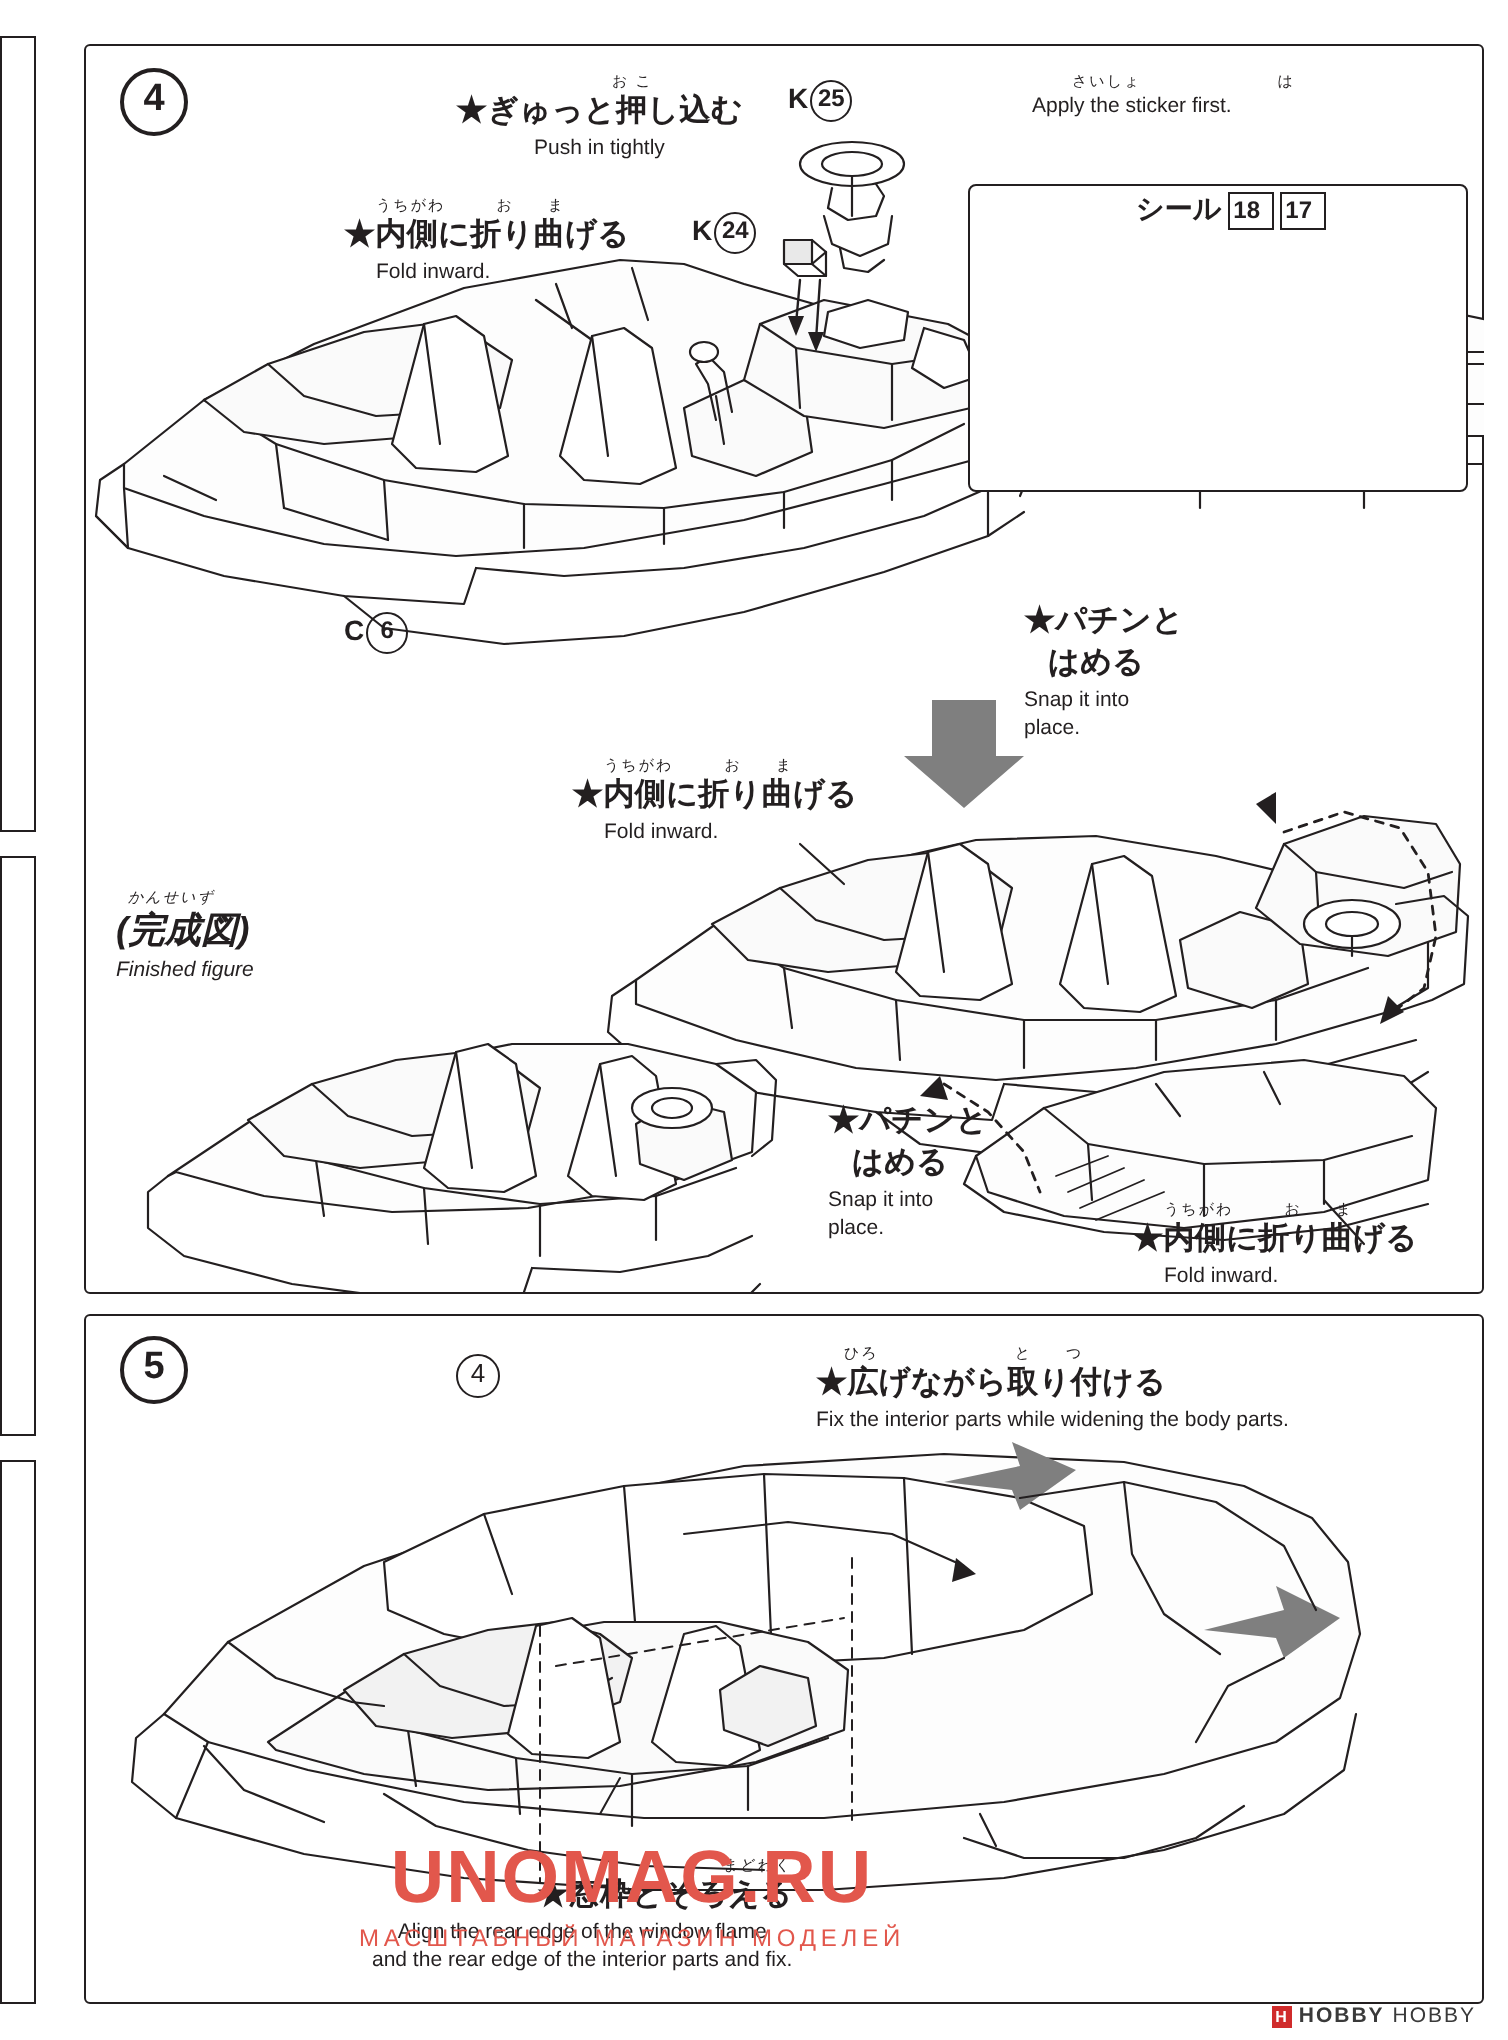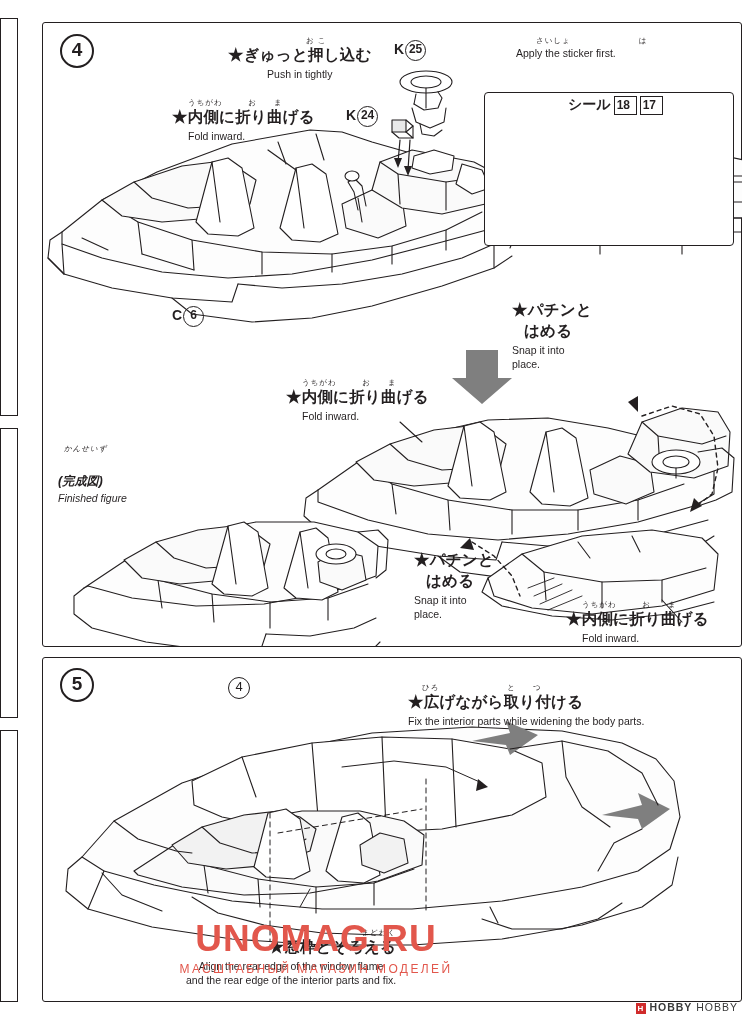--- a/index.html
+++ b/index.html
@@ -76,21 +76,21 @@
     position: absolute;
     z-index: 6;
   }
   .jp {
     font-size: 15.5px;
     font-weight: bold;
     color: #231f20;
     white-space: nowrap;
     letter-spacing: 0.2px;
   }
-  .jp.small { font-size: 12px; margin-top: 20px; }
+  .jp.small { font-size: 18px; }
   .en {
     font-size: 10.5px;
     color: #231f20;
     white-space: nowrap;
     margin-top: 2px;
   }
   .furigana {
     font-size: 7.5px;
     color: #231f20;
     letter-spacing: 1px;
@@ -530,21 +530,21 @@
       <path d="M72,164 L96,182 L134,194 L150,196"></path>
 
       <path d="M440,262 L470,272 L520,272 L556,262 L580,246"></path>
       <path d="M448,250 L456,266"></path>
 
       <path d="M268,232 L258,250" stroke-width="1"></path>
     </g>
   </svg>
 
   <div class="callout" style="left:408px; top:672px;">
-    <div class="furigana" style="padding-left:14px;margin-top:11px;">ひろ　　　　　　　　と　　つ</div>
+    <div class="furigana" style="padding-left:14px;">ひろ　　　　　　　　と　　つ</div>
     <div class="jp">★広げながら取り付ける</div>
     <div class="en">Fix the interior parts while widening the body parts.</div>
   </div>
 
   <div class="callout center" style="left:186px; top:928px;">
     <div class="furigana" style="padding-left:12px; text-align:right;">まどわく</div>
     <div class="jp" style="text-align:right;">★窓枠とそろえる</div>
     <div class="en">Align the rear edge of the window flame</div>
     <div class="en">and the rear edge of the interior parts and fix.</div>
   </div>

